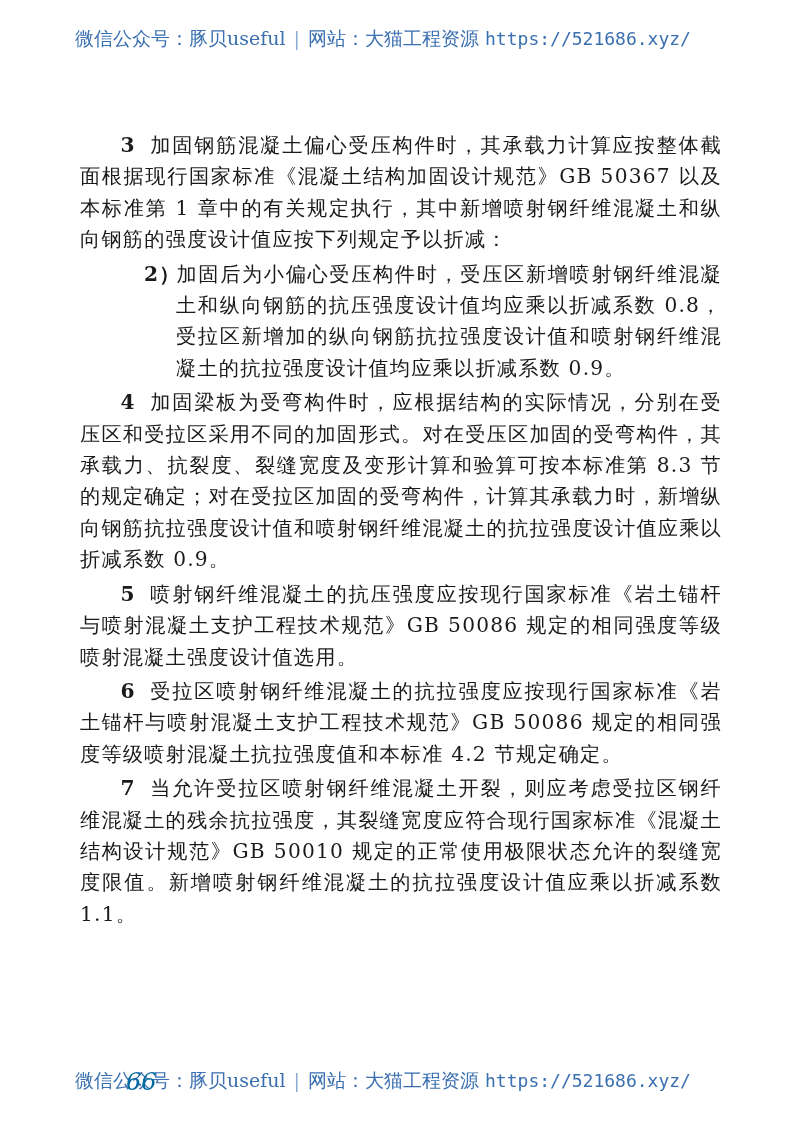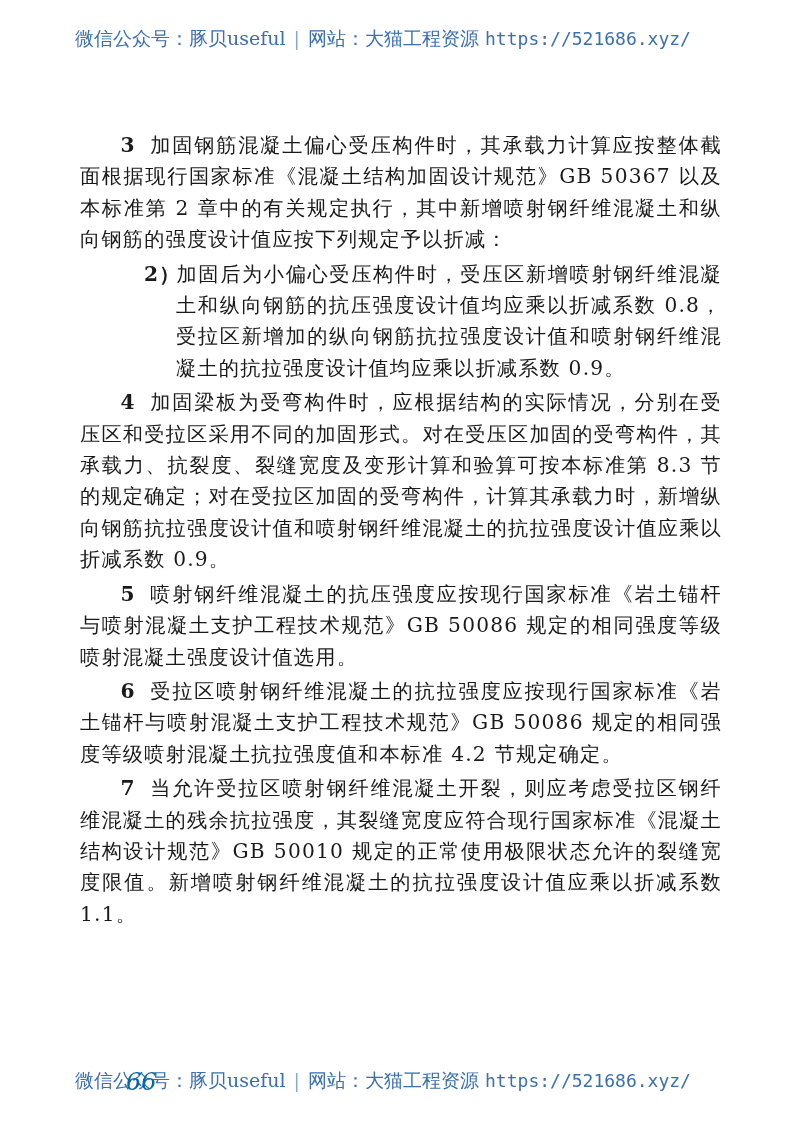--- a/index.html
+++ b/index.html
@@ -80,21 +80,21 @@
   </style>
 </head>
 <body>
 
 <div class="watermark" id="wm-top">
   <span>微信公众号：豚贝useful</span><span class="sep">|</span><span>网站：大猫工程资源</span> <span class="url">https://521686.xyz/</span>
 </div>
 
 <div class="content">
   <p class="para">
-    <span class="num">3</span><span>加固钢筋混凝土偏心受压构件时，其承载力计算应按整体截面根据现行国家标准《混凝土结构加固设计规范》GB 50367 以及本标准第 2 章中的有关规定执行，其中新增喷射钢纤维混凝土和纵向钢筋的强度设计值应按下列规定予以折减：</span>
+    <span class="num">3</span><span>加固钢筋混凝土偏心受压构件时，其承载力计算应按整体截面根据现行国家标准《混凝土结构加固设计规范》GB 50367 以及本标准第 1 章中的有关规定执行，其中新增喷射钢纤维混凝土和纵向钢筋的强度设计值应按下列规定予以折减：</span>
   </p>
   <p class="sub">
     <span class="subnum">2）</span><span>加固后为小偏心受压构件时，受压区新增喷射钢纤维混凝土和纵向钢筋的抗压强度设计值均应乘以折减系数 0.8，受拉区新增加的纵向钢筋抗拉强度设计值和喷射钢纤维混凝土的抗拉强度设计值均应乘以折减系数 0.9。</span>
   </p>
   <p class="para">
     <span class="num">4</span><span>加固梁板为受弯构件时，应根据结构的实际情况，分别在受压区和受拉区采用不同的加固形式。对在受压区加固的受弯构件，其承载力、抗裂度、裂缝宽度及变形计算和验算可按本标准第 8.3 节的规定确定；对在受拉区加固的受弯构件，计算其承载力时，新增纵向钢筋抗拉强度设计值和喷射钢纤维混凝土的抗拉强度设计值应乘以折减系数 0.9。</span>
   </p>
   <p class="para">
     <span class="num">5</span><span>喷射钢纤维混凝土的抗压强度应按现行国家标准《岩土锚杆与喷射混凝土支护工程技术规范》GB 50086 规定的相同强度等级喷射混凝土强度设计值选用。</span>
   </p>

